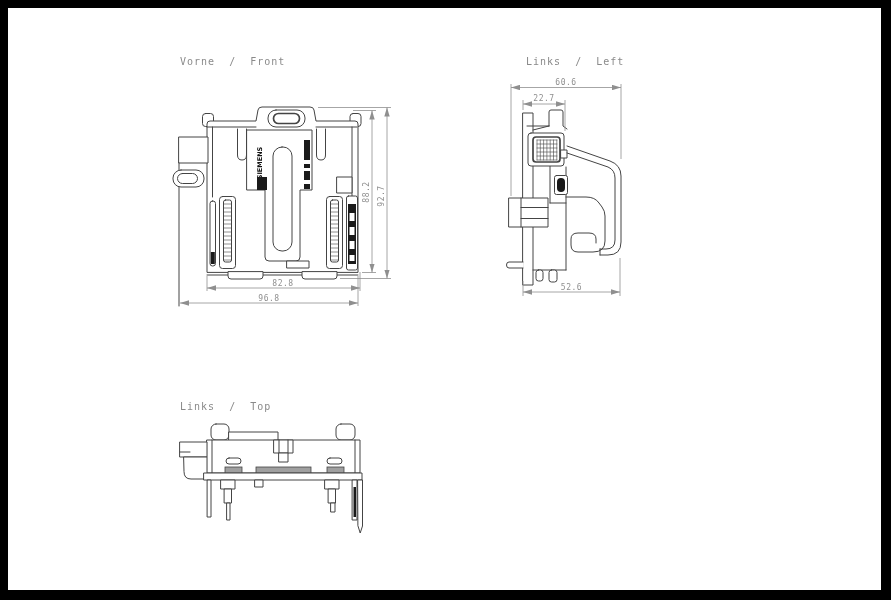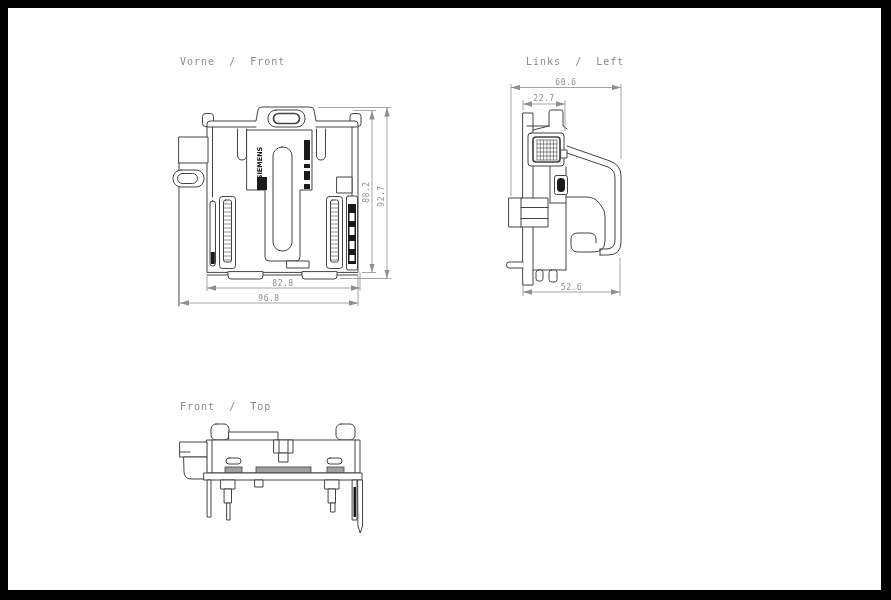--- a/index.html
+++ b/index.html
@@ -208,21 +208,21 @@
       <text class="dimtxt" x="544" y="101">22.7</text>
     </g>
 
     <g>
       <path class="dim" d="M523 281 V296 M620 258 V296"></path>
       <line class="dim" x1="523" y1="292" x2="620" y2="292" marker-start="url(#arrL)" marker-end="url(#arrL)"></line>
       <text class="dimtxt" x="571.5" y="289.5">52.6</text>
     </g>
   </svg>
 
-  <div class="view-label" style="left:172px;top:393px">Front  /  Top</div>
+  <div class="view-label" style="left:172px;top:393px">Links  /  Top</div>
 
   <svg style="left:157px;top:407px" width="235" height="135" viewBox="165 415 235 135">
 
     <g>
       <rect class="lnw" x="211" y="424" width="18" height="16" rx="5"></rect>
       <rect class="lnw" x="336" y="424" width="19" height="16" rx="5"></rect>
       <rect class="lnw" x="229" y="432" width="49" height="9"></rect>
     </g>
 
     <g>

